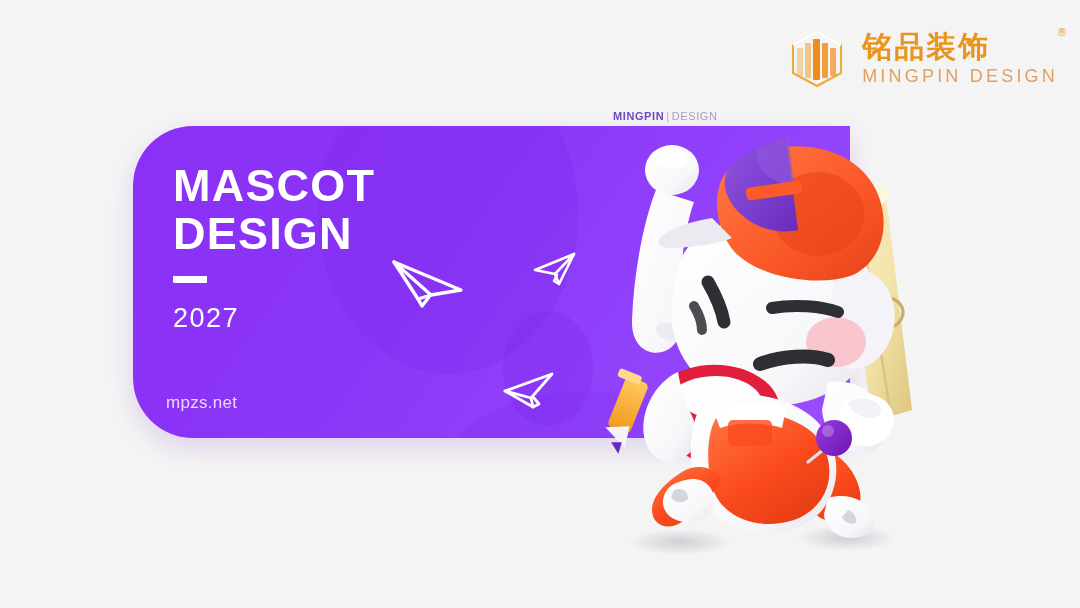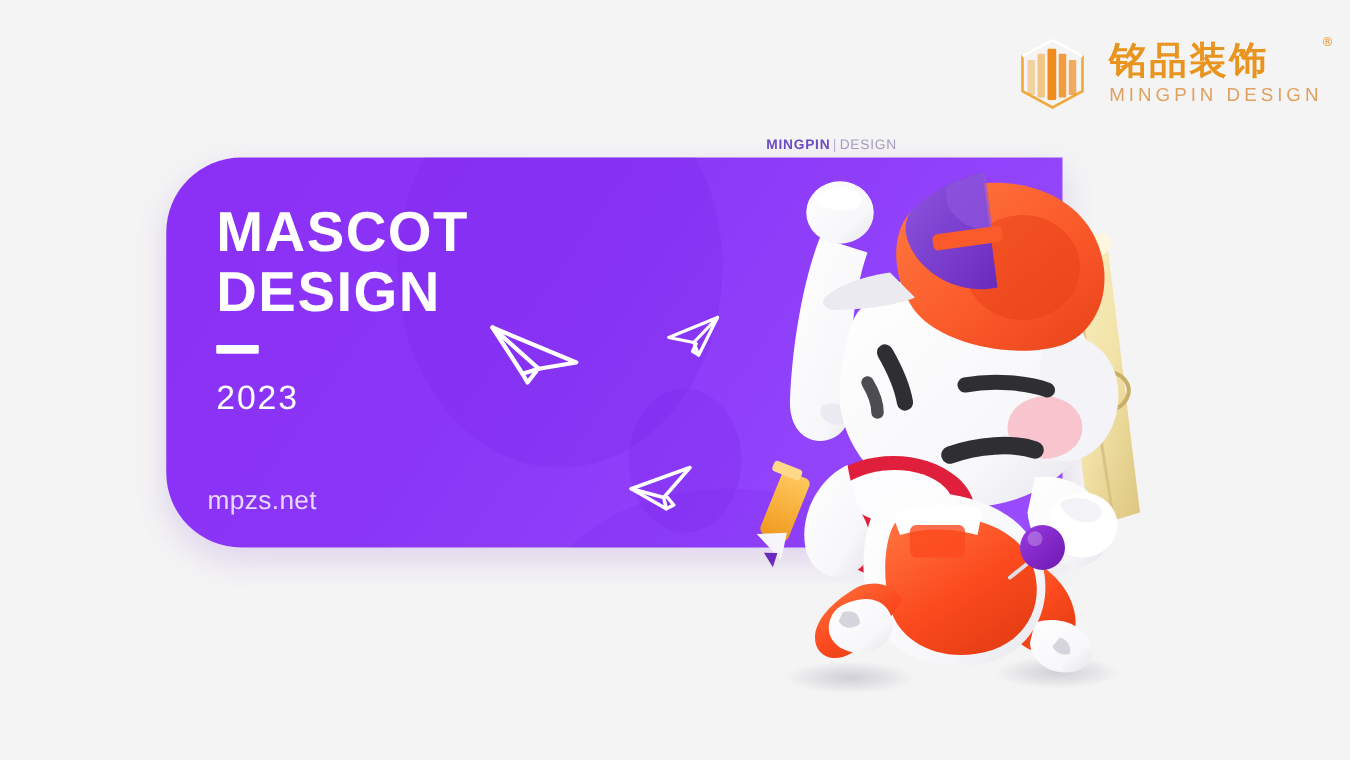--- a/index.html
+++ b/index.html
@@ -22,21 +22,21 @@
     font-size:30px; font-weight:700; letter-spacing:2px;
     color:#e8941f; line-height:1.05;
     font-family:"DejaVu Sans", sans-serif;
     position:relative;
   }
   .brand-cn .reg {
     position:absolute; top:-3px; right:-11px;
     font-size:10px; font-weight:400;
   }
   .brand-en {
-    font-size:15px; letter-spacing:3.2px; color:#e0a060;
+    font-size:18px; letter-spacing:3.2px; color:#e0a060;
     margin-top:3px; font-weight:400;
   }
 
   
   .mingpin-label {
     position:absolute; left:613px; top:110px;
     font-size:11px; letter-spacing:0.6px; white-space:nowrap;
   }
   .mingpin-label .mp-bold { color:#6d4bc4; font-weight:700; }
   .mingpin-label .mp-bar  { color:#b9aed0; font-weight:400; padding:0 2px; }
@@ -78,21 +78,21 @@
   .title-dash {
     width:34px; height:7px; background:#ffffff;
     margin-top:18px; border-radius:1px;
   }
   .title-year {
     color:#ffffff; font-size:27px; font-weight:400;
     letter-spacing:1.5px; margin-top:20px;
   }
   .card-url {
     position:absolute; left:33px; bottom:25px;
-    color:#e9d8ff; font-size:21px; letter-spacing:.3px;
+    color:#e9d8ff; font-size:17px; letter-spacing:.3px;
   }
 
   .plane { position:absolute; }
   .plane svg { display:block; overflow:visible; }
 
   
   .mascot { position:absolute; left:560px; top:110px; width:420px; height:470px; }
   .mascot svg { display:block; }
 </style>
 </head>
@@ -129,21 +129,21 @@
   <div class="card">
     <div class="card-blob-a"></div>
     <div class="card-blob-b"></div>
     <div class="card-blob-c"></div>
 
     <div class="card-inner">
       <div class="title-block">
         <div class="title-line">MASCOT</div>
         <div class="title-line">DESIGN</div>
         <div class="title-dash"></div>
-        <div class="title-year">2023</div>
+        <div class="title-year">2027</div>
       </div>
 
       <div class="card-url">mpzs.net</div>
 
       <div class="plane" style="left:258px; top:130px;">
         <svg width="74" height="62" viewBox="0 0 74 62">
           <g fill="none" stroke="#ffffff" stroke-width="3.4" stroke-linejoin="round" stroke-linecap="round">
             <path d="M3 6 L70 34 L40 39 Z"></path>
             <path d="M3 6 L27 43 L40 39"></path>
             <path d="M27 43 L31 50 L38 41"></path>

